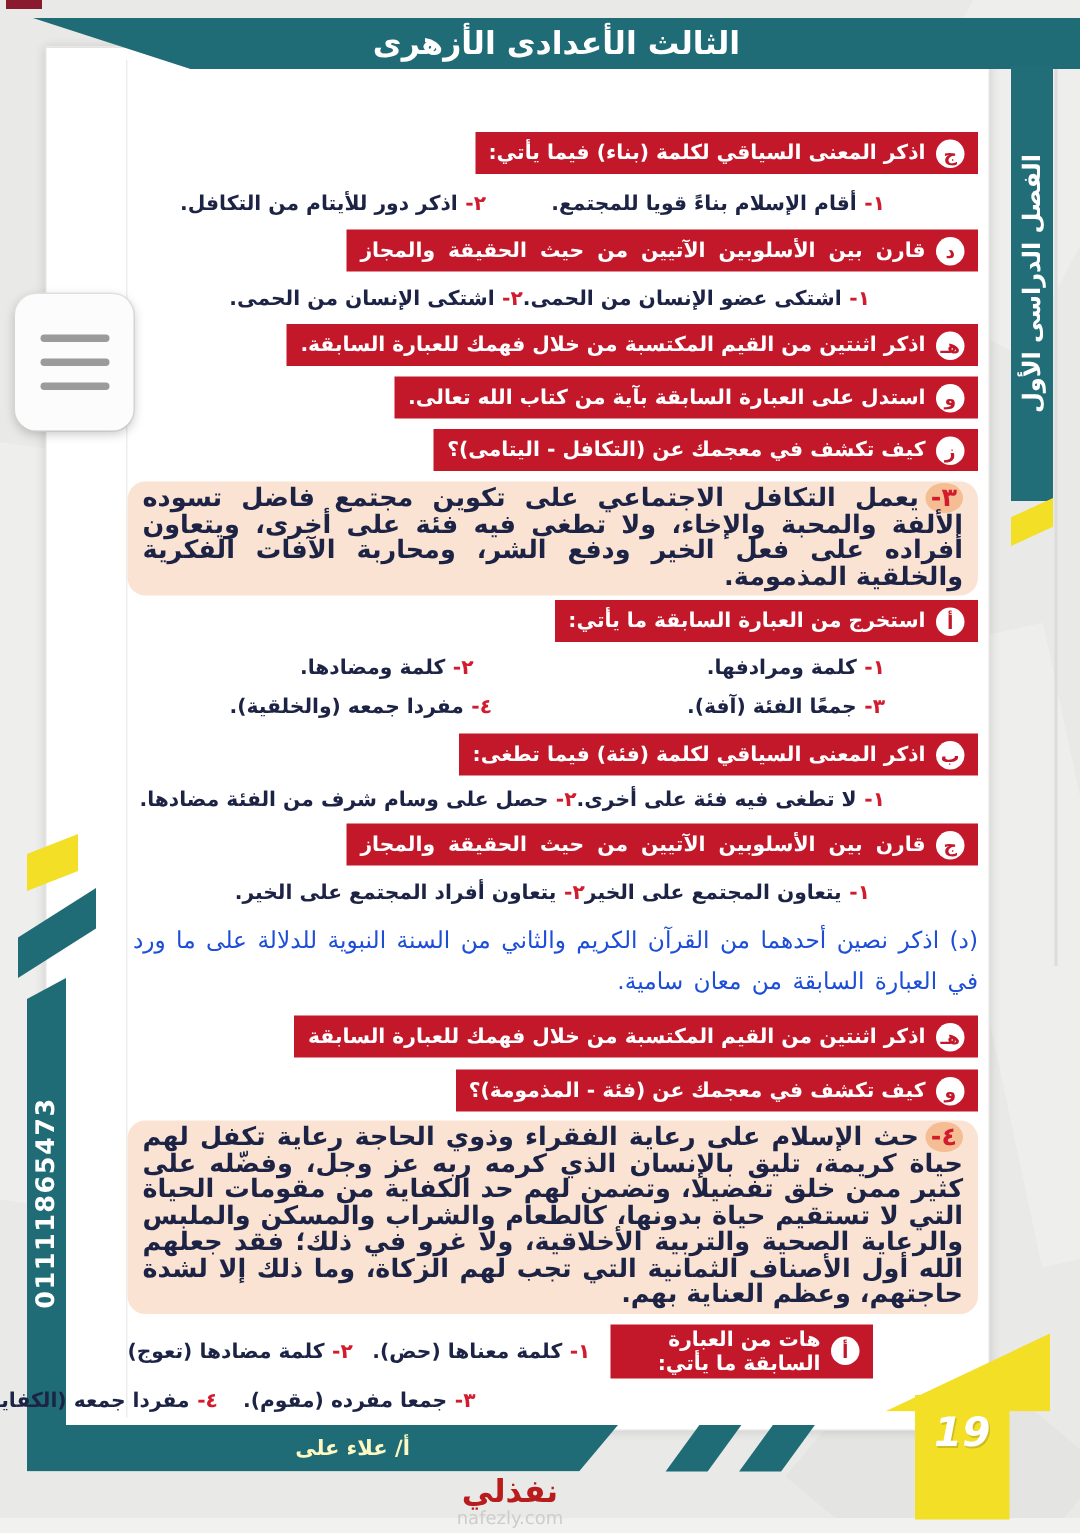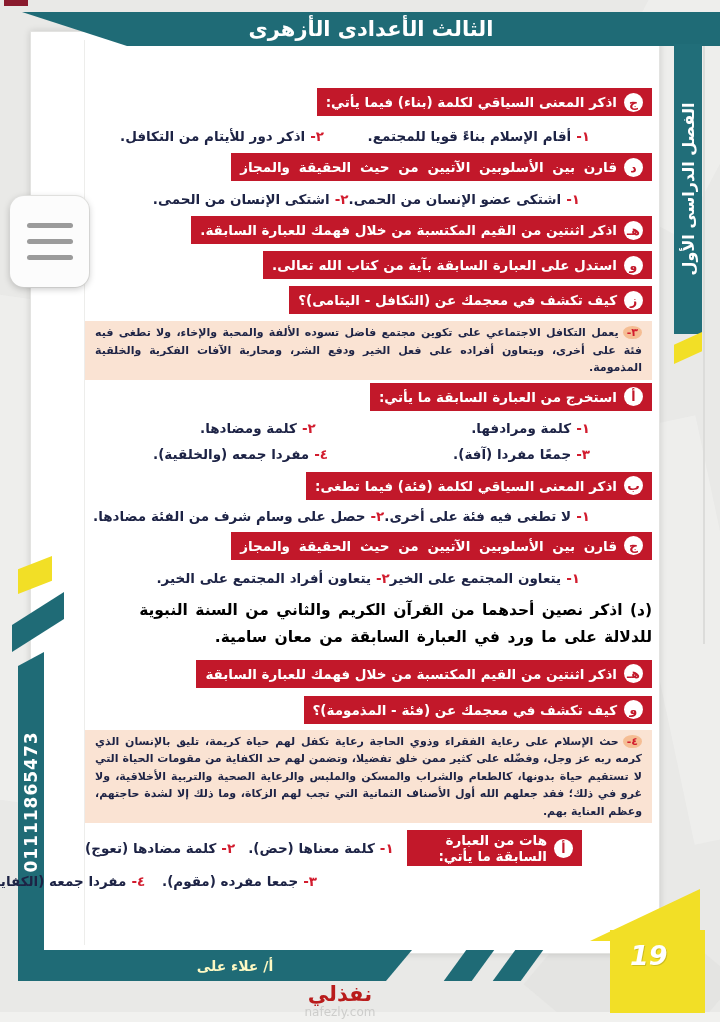--- a/index.html
+++ b/index.html
@@ -49,22 +49,22 @@
   
   .footer-band{position:absolute;left:18px;top:950px;width:394px;height:31px;background:#1f6b76;z-index:4;
                clip-path:polygon(0 0,100% 0,calc(100% - 26px) 100%,0 100%);
                display:flex;align-items:center;justify-content:center;}
   .footer-author{color:#fef9c3;font-weight:bold;font-size:14px;padding-left:40px;}
   .footer-stripe{position:absolute;top:950px;width:28px;height:31px;background:#1f6b76;z-index:4;transform:skewX(-36deg);}
   .footer-stripe.f1{left:455px;}
   .footer-stripe.f2{left:504px;}
   .corner-wedge{position:absolute;left:590px;top:889px;width:110px;height:52px;background:#f2df26;z-index:3;
                 clip-path:polygon(0 100%,100% 0,100% 100%);}
-  .page-number-box{position:absolute;left:610px;top:930px;width:75px;height:83px;background:#f2df26;z-index:4;
-                   display:flex;justify-content:flex-start;padding-left:20px;}
+  .page-number-box{position:absolute;left:610px;top:930px;width:63px;height:83px;background:#f2df26;z-index:4;
+                   display:flex;justify-content:center;}
   .page-number{color:#ffffff;font-size:27px;font-weight:bold;font-style:italic;margin-top:10px;
                text-shadow:1px 1px 0 rgba(0,0,0,.15);}
   .watermark{position:absolute;left:270px;top:983px;width:140px;text-align:center;z-index:2;line-height:1.1;}
   .watermark .wm-ar{color:#b91c1c;font-size:21px;font-weight:bold;}
   .watermark .wm-en{color:#cdcdcb;font-size:12px;}
 
   
   .menu-btn{position:absolute;left:10px;top:196px;width:79px;height:91px;background:#fcfcfc;z-index:6;
             border-radius:14px;box-shadow:0 2px 7px rgba(0,0,0,.22),0 0 0 1px #ececea;
             display:flex;flex-direction:column;justify-content:center;align-items:center;gap:11px;cursor:pointer;}
@@ -73,24 +73,24 @@
   
   .content{position:absolute;left:85px;top:80px;width:567px;z-index:5;direction:rtl;text-align:right;}
   .banner{background:#c2182a;color:#fff;display:flex;align-items:center;gap:7px;
           width:fit-content;min-height:28px;box-sizing:border-box;padding:2px 9px;font-weight:bold;font-size:13.5px;}
   .badge{width:19px;height:19px;border-radius:50%;background:#fff;color:#c2182a;font-size:12.5px;font-weight:bold;
          display:flex;align-items:center;justify-content:center;flex-shrink:0;}
   .row{display:flex;justify-content:space-between;align-items:center;min-height:22px;
        color:#1d2345;font-weight:bold;font-size:13.5px;}
   .opt{white-space:nowrap;}
   .num{color:#d21c2e;margin-inline-end:5px;font-weight:bold;}
-  .passage{background:#fae3d3;border-radius:0;padding:3px 10px;color:#1d2345;font-weight:bold;
-           font-size:11px;line-height:17.5px;text-align:justify;}
+  .passage{background:#fae3d3;border-radius:12px;padding:3px 10px;color:#1d2345;font-weight:bold;
+           font-size:17px;line-height:17.5px;text-align:justify;}
   .pnum{color:#d21c2e;background:#f5bd93;border-radius:50%;padding:0 4px;margin-inline-end:4px;}
-  .rednote{color:#000000;font-weight:bold;font-size:15.5px;line-height:27px;text-align:right;word-spacing:2px;}
+  .rednote{color:#1d4ed8;font-weight:normal;font-size:15.5px;line-height:27px;text-align:right;word-spacing:2px;}
   .row-inline{display:flex;align-items:center;gap:13px;color:#1d2345;font-weight:bold;font-size:13.5px;}
   .row-offset{width:fit-content;color:#1d2345;font-weight:bold;font-size:13.5px;white-space:nowrap;}
   .wide{word-spacing:4px;}
 </style>
 </head>
 <body>
 
 <div class="bg-shape s1"></div>
 <div class="bg-shape s2"></div>
 <div class="bg-shape s3"></div>
@@ -182,21 +182,21 @@
     <span class="badge">أ</span>
     <span>استخرج من العبارة السابقة ما يأتي:</span>
   </div>
 
   <div class="row" style="margin-top:6px;padding:0 62px 0 115px">
     <span class="opt"><span class="num">١-</span><span>كلمة ومرادفها.</span></span>
     <span class="opt"><span class="num">٢-</span><span>كلمة ومضادها.</span></span>
   </div>
 
   <div class="row" style="margin-top:4px;padding:0 62px 0 68px">
-    <span class="opt"><span class="num">٣-</span><span>جمعًا مفردا (آفة).</span></span>
+    <span class="opt"><span class="num">٣-</span><span>جمعًا الفئة (آفة).</span></span>
     <span class="opt"><span class="num">٤-</span><span>مفردا جمعه (والخلقية).</span></span>
   </div>
 
   <div class="banner" style="margin-top:7px">
     <span class="badge">ب</span>
     <span>اذكر المعنى السياقي لكلمة (فئة) فيما تطغى:</span>
   </div>
 
   <div class="row" style="margin-top:5px;padding:0 62px 0 40px">
     <span class="opt"><span class="num">١-</span><span>لا تطغى فيه فئة على أخرى.</span></span>

